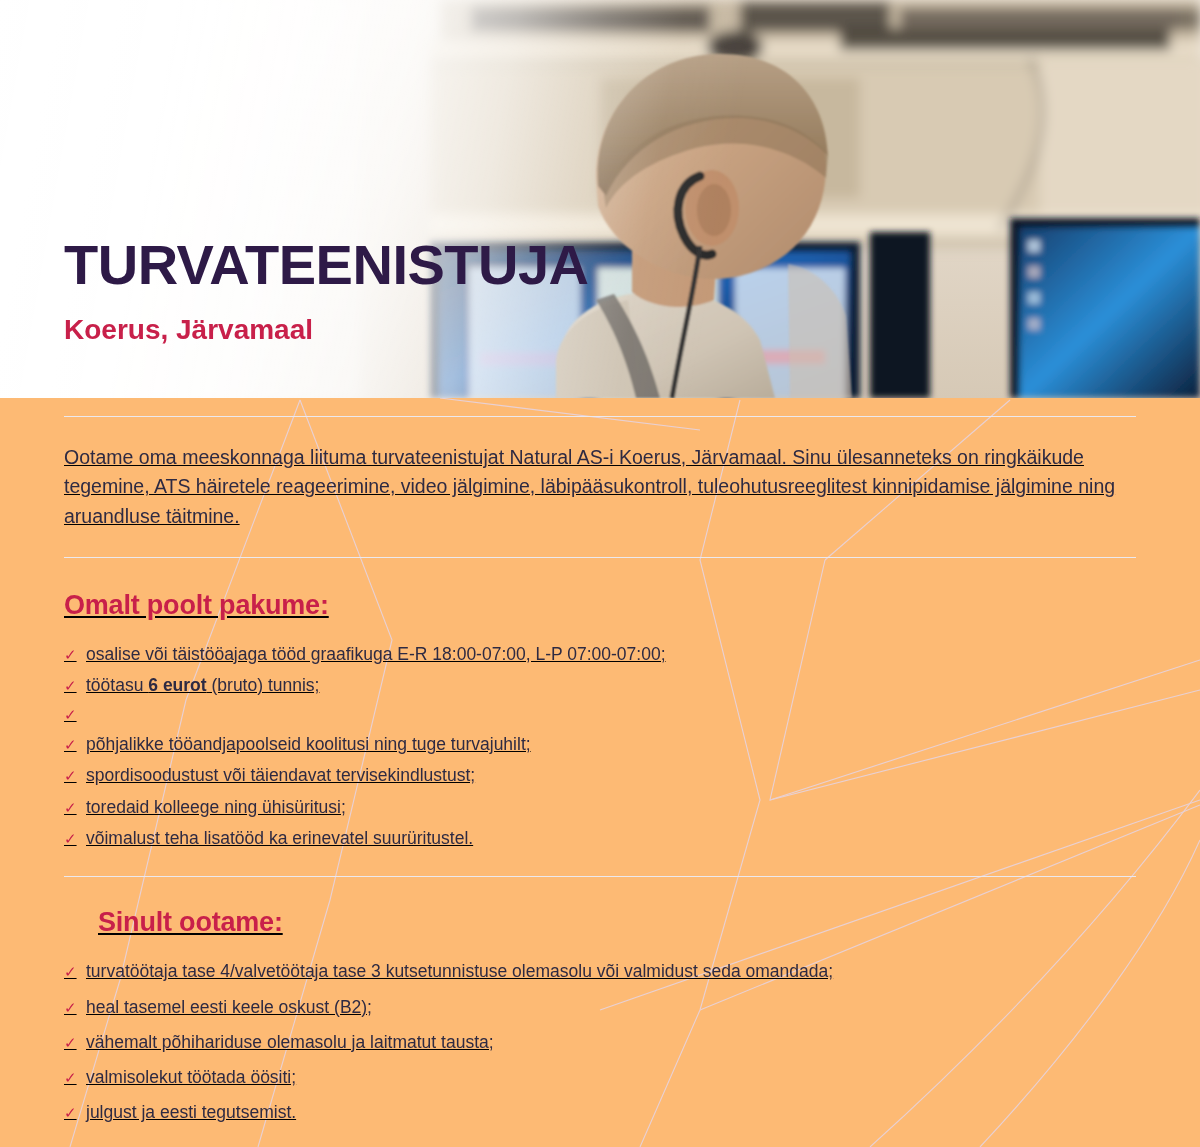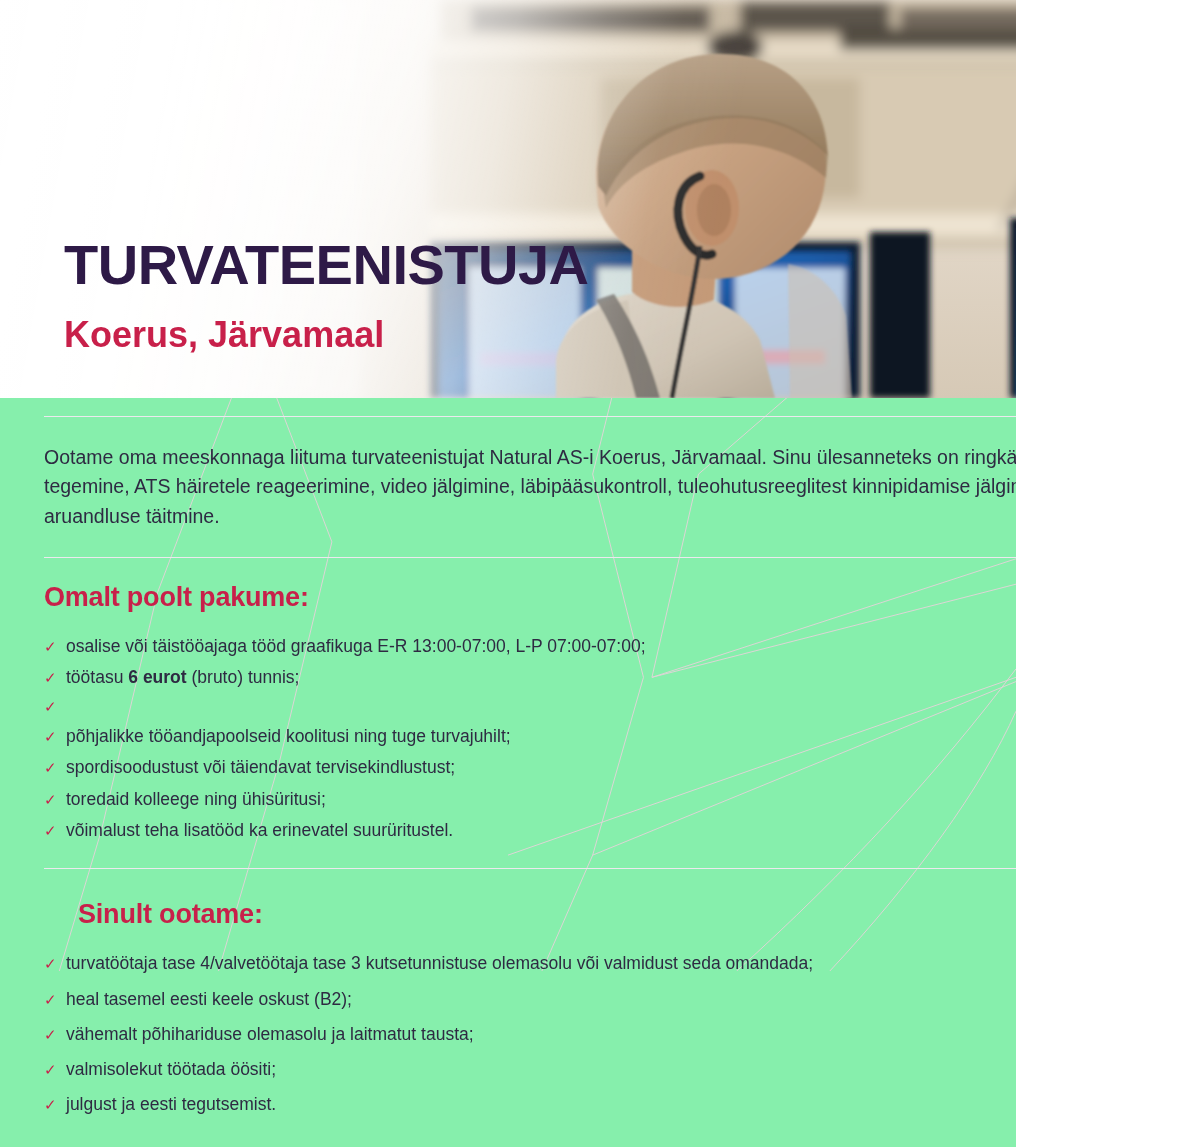--- a/index.html
+++ b/index.html
@@ -7,23 +7,23 @@
   html, body {
     width: 1200px;
     height: 1147px;
     background: #ffffff;
     font-family: "Liberation Sans", sans-serif;
     overflow: hidden;
   }
 
   #page {
     position: relative;
-    width: 1016px;
+    width: 1200px;
     height: 1147px;
-    background: #86efac;
+    background: #fdba74;
     overflow: hidden;
   }
 
   
   #watermark {
     position: absolute;
     inset: 0;
     z-index: 1;
     pointer-events: none;
   }
@@ -65,34 +65,35 @@
   #page-title {
     font-size: 56px;
     font-weight: 700;
     letter-spacing: -0.5px;
     line-height: 1.02;
     color: #2e1a47;
     white-space: nowrap;
   }
   #page-subtitle {
     margin-top: 22px;
-    font-size: 36px;
+    font-size: 28px;
     font-weight: 700;
     color: #c8204a;
     line-height: 1.1;
   }
 
   
   #content {
     position: absolute;
     left: 0;
     top: 398px;
     width: 1200px;
     z-index: 6;
-    padding: 0 44px;
+    padding: 0 64px;
+    text-decoration: underline;
   }
 
   .divider {
     height: 1px;
     background: #ece9ee;
     width: 1072px;
     margin-left: 0;
   }
 
   #intro {
@@ -125,21 +126,21 @@
   .bullet .check {
     color: #c8204a;
     font-size: 15px;
     width: 22px;
     flex: 0 0 22px;
     font-weight: 400;
   }
   .bullet .btext b { font-weight: 700; }
 
   
-  #offer-section { margin-top: 24px; }
+  #offer-section { margin-top: 32px; }
   #offer-section .section-title { margin-bottom: 22px; }
 
   
   #expect-section { margin-top: 30px; }
   #expect-section .section-title { margin-bottom: 22px; margin-left: 34px; }
   #expect-section .bullet { margin-bottom: 12px; }
 </style>
 </head>
 <body>
 
@@ -306,21 +307,21 @@
 
     <p id="intro">Ootame oma meeskonnaga liituma turvateenistujat Natural AS-i Koerus, Järvamaal. Sinu ülesanneteks on ringkäikude tegemine, ATS häiretele reageerimine, video jälgimine, läbipääsukontroll, tuleohutusreeglitest kinnipidamise jälgimine ning aruandluse täitmine.</p>
 
     <div class="divider" style="margin-top:26px;"></div>
 
     <section id="offer-section" class="section">
       <h2 class="section-title">Omalt poolt pakume:</h2>
       <ul class="bullet-list">
           <li class="bullet">
             <span class="check">✓</span>
-            <span class="btext">osalise või täistööajaga tööd graafikuga E-R 13:00-07:00, L-P 07:00-07:00;</span>
+            <span class="btext">osalise või täistööajaga tööd graafikuga E-R 18:00-07:00, L-P 07:00-07:00;</span>
           </li>
           <li class="bullet">
             <span class="check">✓</span>
             <span class="btext">töötasu <b>6 eurot</b> (bruto) tunnis;</span>
           </li>
           <li class="bullet">
             <span class="check">✓</span>
           </li>
           <li class="bullet">
             <span class="check">✓</span>

